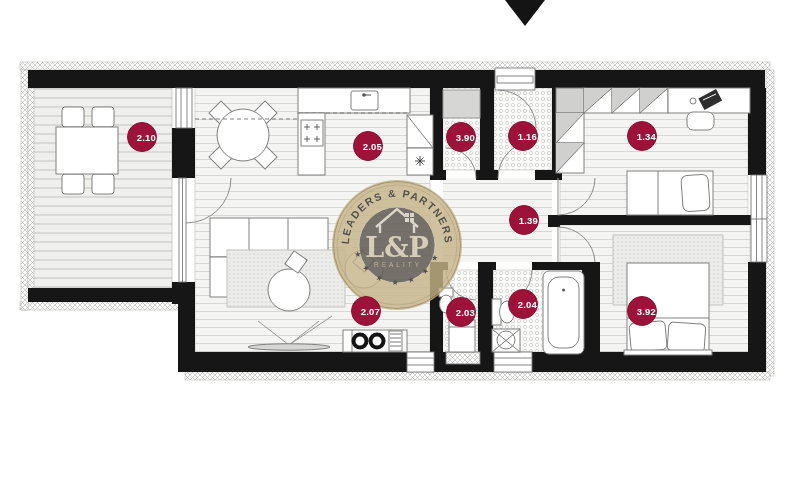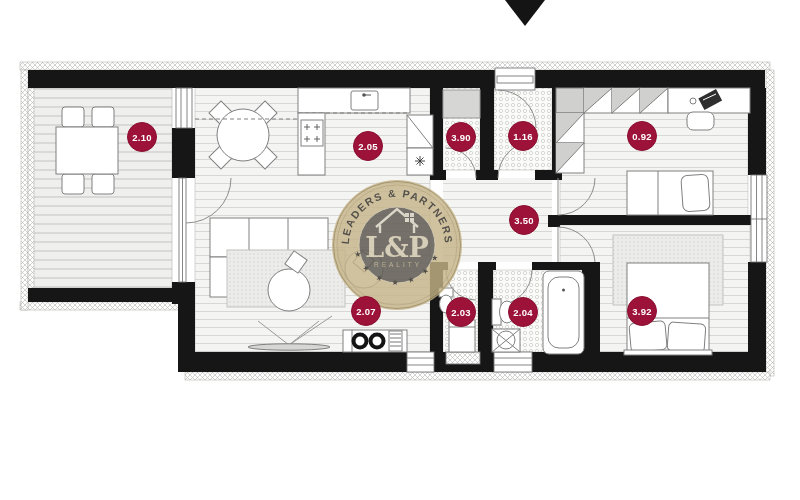--- a/index.html
+++ b/index.html
@@ -2,21 +2,21 @@
 <html><head>
 <meta charset="utf-8">
 <style>
   html,body{margin:0;padding:0;background:#fff;}
   .canvas{position:relative;width:800px;height:500px;background:#fff;overflow:hidden;
           font-family:"Liberation Sans",sans-serif;}
   .plan-svg{position:absolute;left:0;top:0;}
   .badge{position:absolute;width:30px;height:30px;border-radius:50%;
          background:#9d1239;border:1px solid #8a0f31;box-sizing:border-box;
          color:#fff;font-size:9.5px;font-weight:bold;letter-spacing:.2px;
-         display:flex;align-items:center;justify-content:center;z-index:5;}
+         display:flex;align-items:center;justify-content:flex-end;z-index:5;}
   .logo-arc{font-family:"Liberation Sans",sans-serif;font-size:10.5px;font-weight:bold;
             letter-spacing:1.6px;fill:#3e3b35;}
   .logo-mono{font-family:"DejaVu Serif",serif;font-size:27px;font-weight:bold;fill:#d3c9b0;}
   .logo-sub{font-family:"Liberation Sans",sans-serif;font-size:6.5px;letter-spacing:3px;fill:#b5aa8c;}
   .logo-stars{font-size:8px;letter-spacing:4px;fill:#3e3b35;}
 </style>
 </head>
 <body>
 
 <div class="canvas">
@@ -329,40 +329,40 @@
     </g>
     <text x="397" y="257" text-anchor="middle" class="logo-mono">L&amp;P</text>
     <text x="398" y="267" text-anchor="middle" class="logo-sub">REALITY</text>
   </g>
 </svg>
 
 <div class="badge" style="left:508px;top:121px">
       <span>1.16</span>
     </div>
 <div class="badge" style="left:509px;top:205px">
-      <span>3.50</span>
+      <span>1.39</span>
     </div>
 <div class="badge" style="left:446px;top:297px">
       <span>2.03</span>
     </div>
-<div class="badge" style="left:508px;top:297px">
+<div class="badge" style="left:508px;top:289px">
       <span>2.04</span>
     </div>
 <div class="badge" style="left:353px;top:131px">
       <span>2.05</span>
     </div>
 <div class="badge" style="left:446px;top:122px">
       <span>3.90</span>
     </div>
 <div class="badge" style="left:351px;top:296px">
       <span>2.07</span>
     </div>
 <div class="badge" style="left:627px;top:296px">
       <span>3.92</span>
     </div>
 <div class="badge" style="left:627px;top:121px">
-      <span>0.92</span>
+      <span>1.34</span>
     </div>
 <div class="badge" style="left:127px;top:122px">
       <span>2.10</span>
     </div>
 
 </div>
 
 </body></html>

